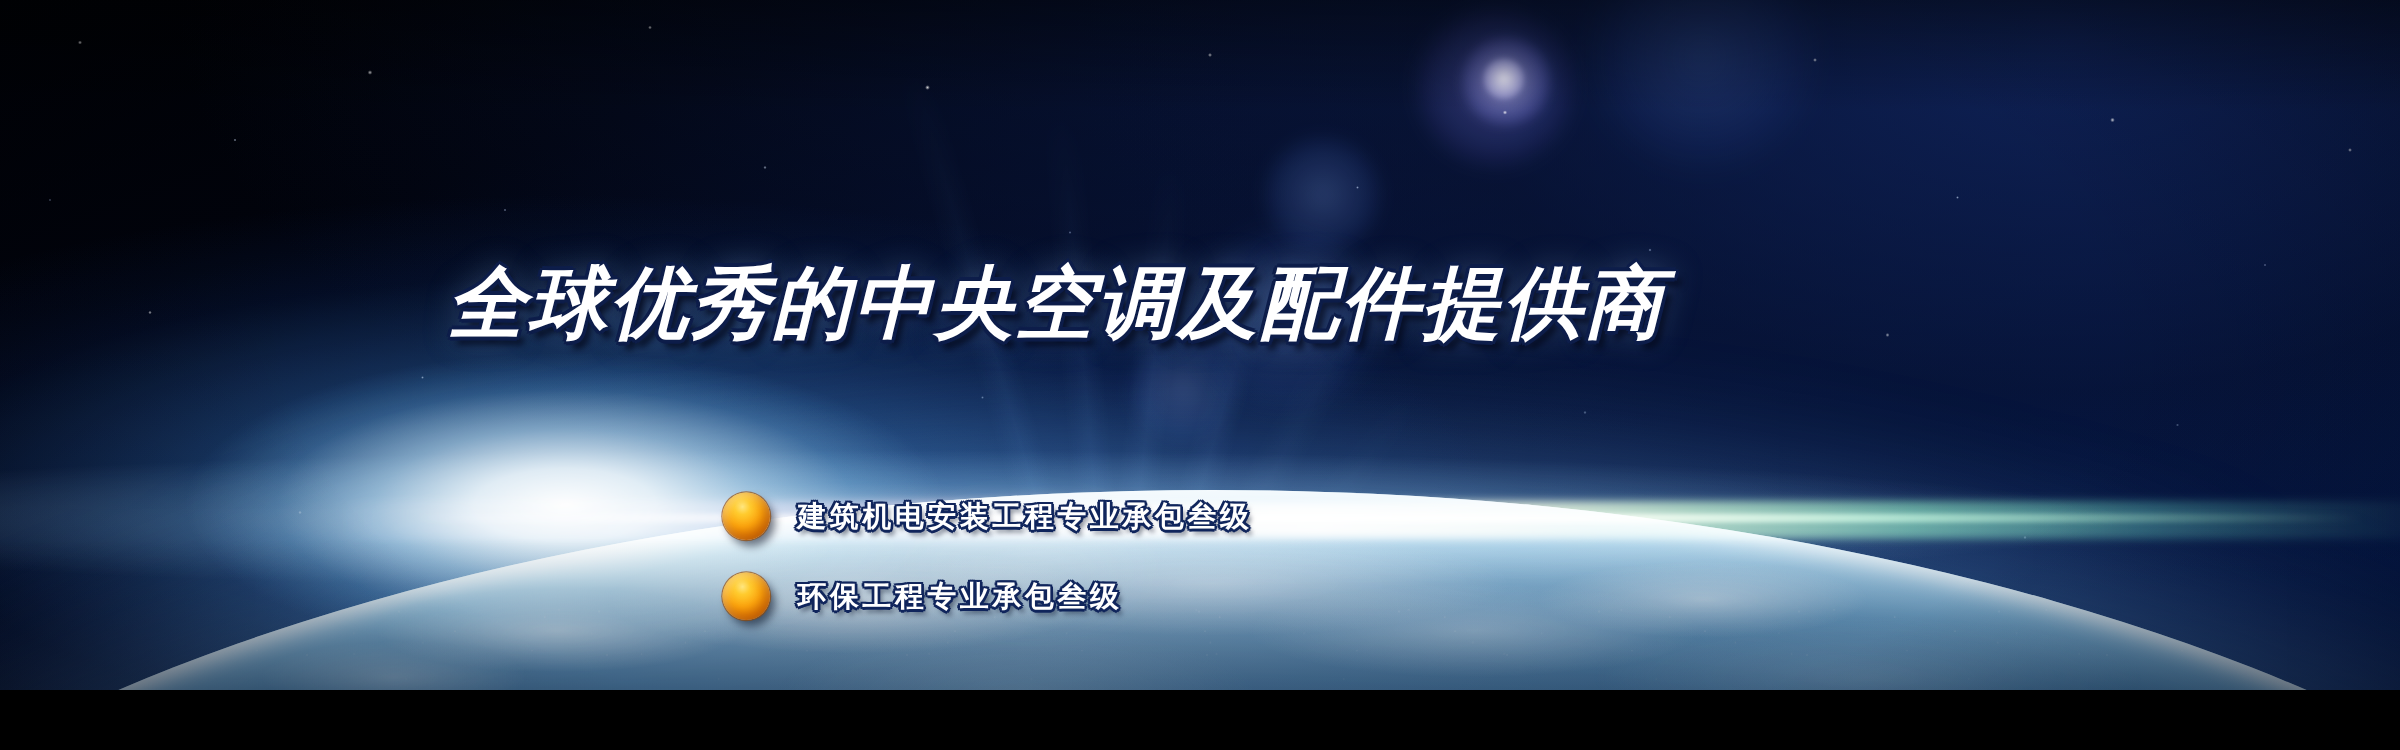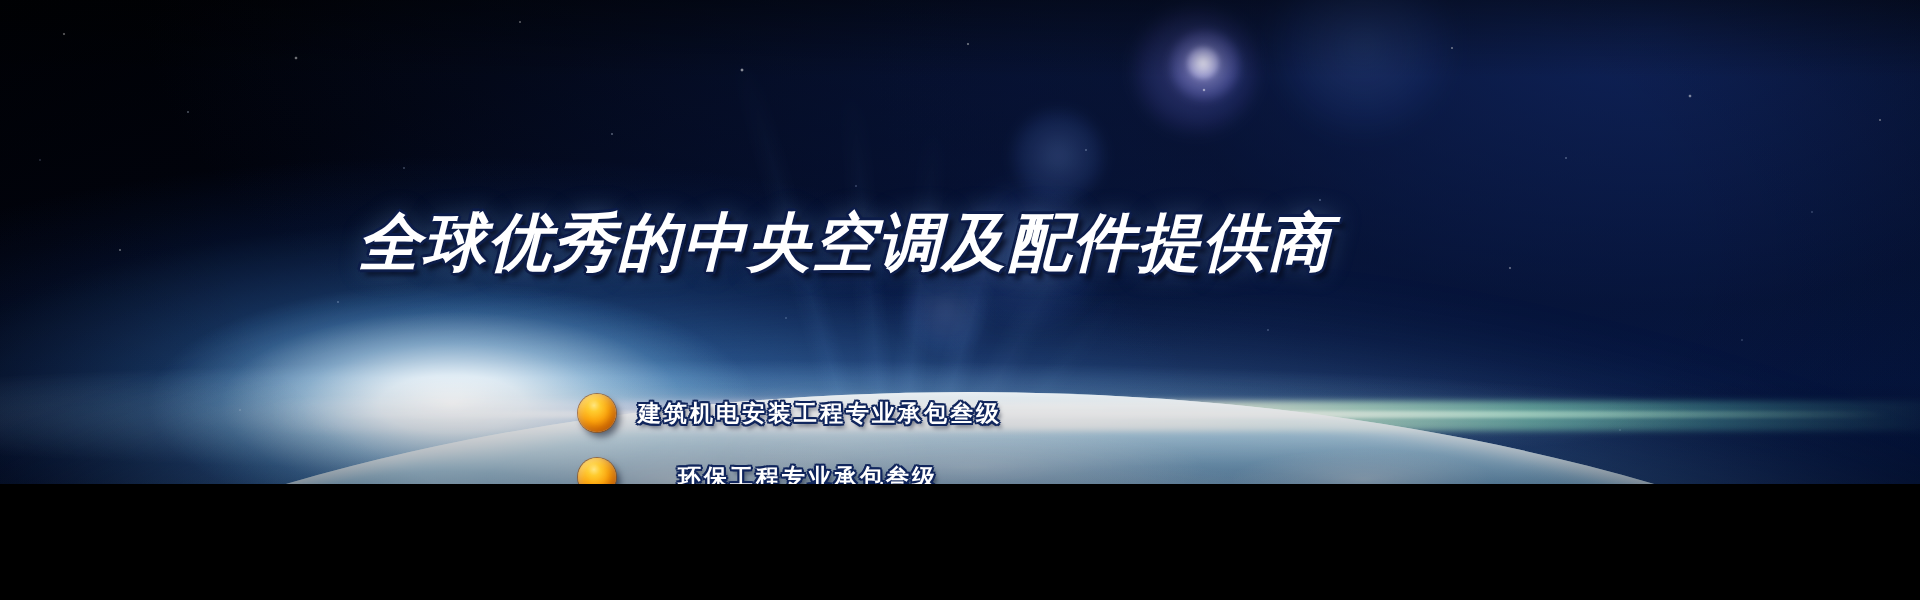--- a/index.html
+++ b/index.html
@@ -1,18 +1,18 @@
 <!DOCTYPE html>
 <html><head>
 <meta charset="utf-8">
 <style>
   html,body{margin:0;padding:0;background:#000;}
   #banner{
     position:relative;
-    width:1920px;height:484px;
+    width:1920px;height:552px;
     overflow:hidden;
     background:#01030c;
     font-family:"Liberation Sans","DejaVu Sans",sans-serif;
   }
   .layer{position:absolute;inset:0;pointer-events:none;}
 
   
   #space-base{
     background:
       radial-gradient(ellipse 1100px 620px at 86% 6%, rgba(16,36,92,.85) 0%, rgba(8,18,50,.45) 45%, rgba(0,0,0,0) 72%),
@@ -199,21 +199,21 @@
     text-shadow:
       -2px -2px 0 #0d1d4a,  2px -2px 0 #0d1d4a,
       -2px  2px 0 #0d1d4a,  2px  2px 0 #0d1d4a,
       -3px  0   0 #0d1d4a,  3px  0   0 #0d1d4a,
        0   -3px 0 #0d1d4a,  0    3px 0 #0d1d4a,
        5px  6px 5px rgba(2,8,26,.80),
        0 0 26px rgba(150,200,255,.40);
   }
   #bullets{position:absolute;top:382px;left:578px;}
   .bullet-row{display:flex;align-items:center;height:62px;}
-  .bullet-row + .bullet-row{margin-top:2px;gap:40px;}
+  .bullet-row + .bullet-row{margin-top:2px;}
   .dot{
     width:38px;height:38px;border-radius:50%;flex:0 0 38px;
     background:
       radial-gradient(circle at 42% 30%, #ffe680 0%, #ffcb2e 18%, #fda50d 46%, #f08504 70%, #d26a02 90%, #b85a02 100%);
     box-shadow:
       0 0 0 1px rgba(150,72,0,.65),
       inset -3px -4px 9px rgba(150,62,0,.55),
       inset 2px 3px 7px rgba(255,245,190,.55),
       4px 5px 7px rgba(0,10,30,.55);
   }

